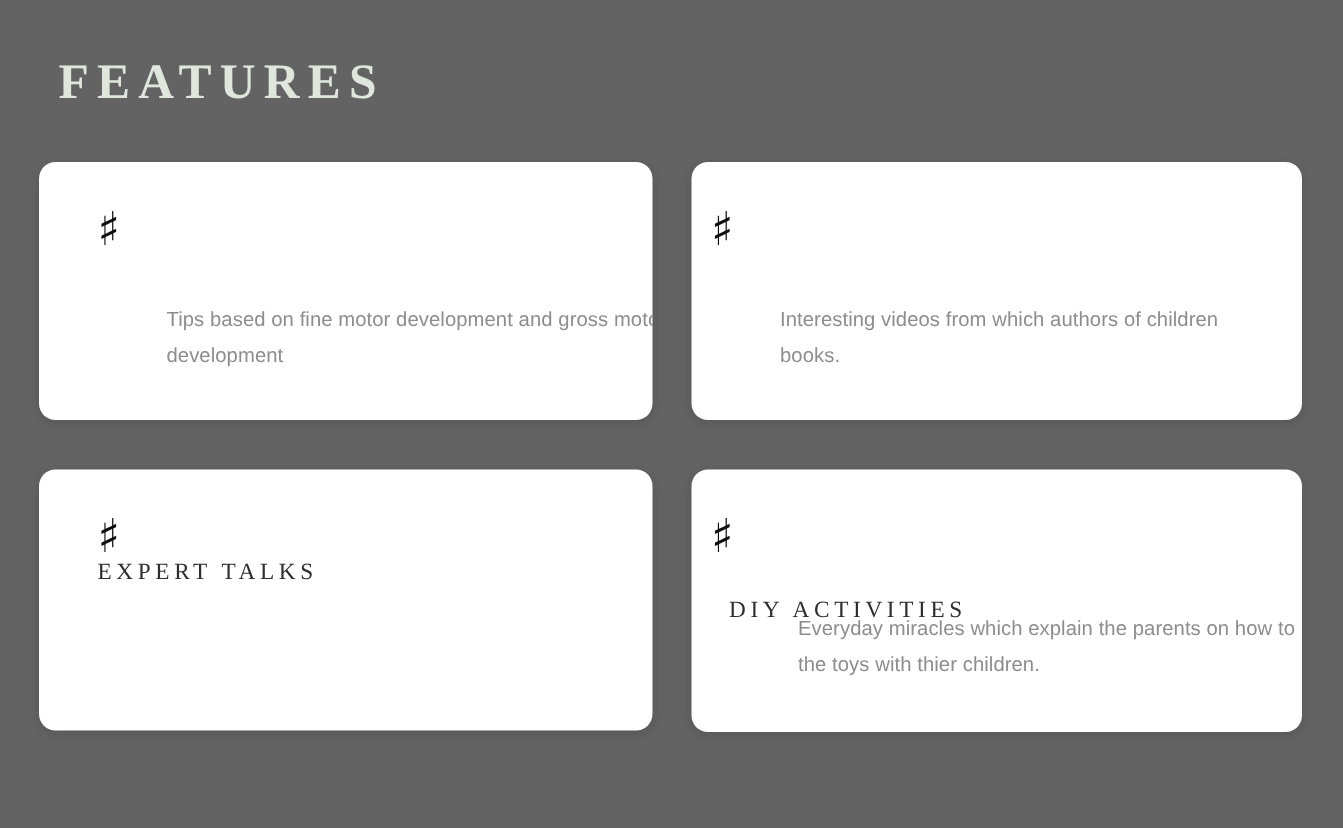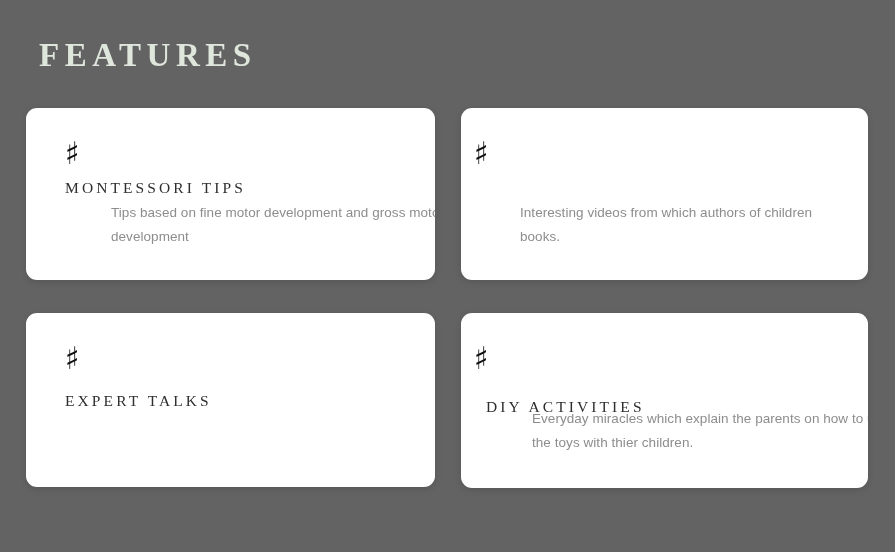--- a/index.html
+++ b/index.html
@@ -81,21 +81,21 @@
     font-size: 15.5px;
     font-weight: 400;
     letter-spacing: 3.1px;
     color: #2e2e2e;
     white-space: nowrap;
     line-height: 1.2;
   }
 
   .card-1 .card-title { left: 39px; top: 71px; }
   .card-2 .card-title { left: 13px; top: 71px; }
-  .card-3 .card-title { left: 39px; top: 79px; }
+  .card-3 .card-title { left: 39px; top: 60px; }
   .card-4 .card-title { left: 25px; top: 73px; margin-top: 12px; }
 
   
   .card-body {
     position: absolute;
     font-family: "Liberation Sans", sans-serif;
     font-size: 13.5px;
     font-weight: 400;
     color: #8d8d8d;
     line-height: 24px;
@@ -112,21 +112,20 @@
 </head>
 <body>
 
 <div class="page">
 
   <div class="section-heading">FEATURES</div>
 
   <div class="card card-1">
     <div class="card-inner">
       <div class="card-icon">♯</div>
-      <div class="card-title">MONTESSORI TIPS</div>
       <div class="card-body">Tips based on fine motor development and gross motot development</div>
     </div>
   </div>
 
   <div class="card card-2">
     <div class="card-inner">
       <div class="card-icon">♯</div>
       <div class="card-body">Interesting videos  from which authors of children books.</div>
     </div>
   </div>

